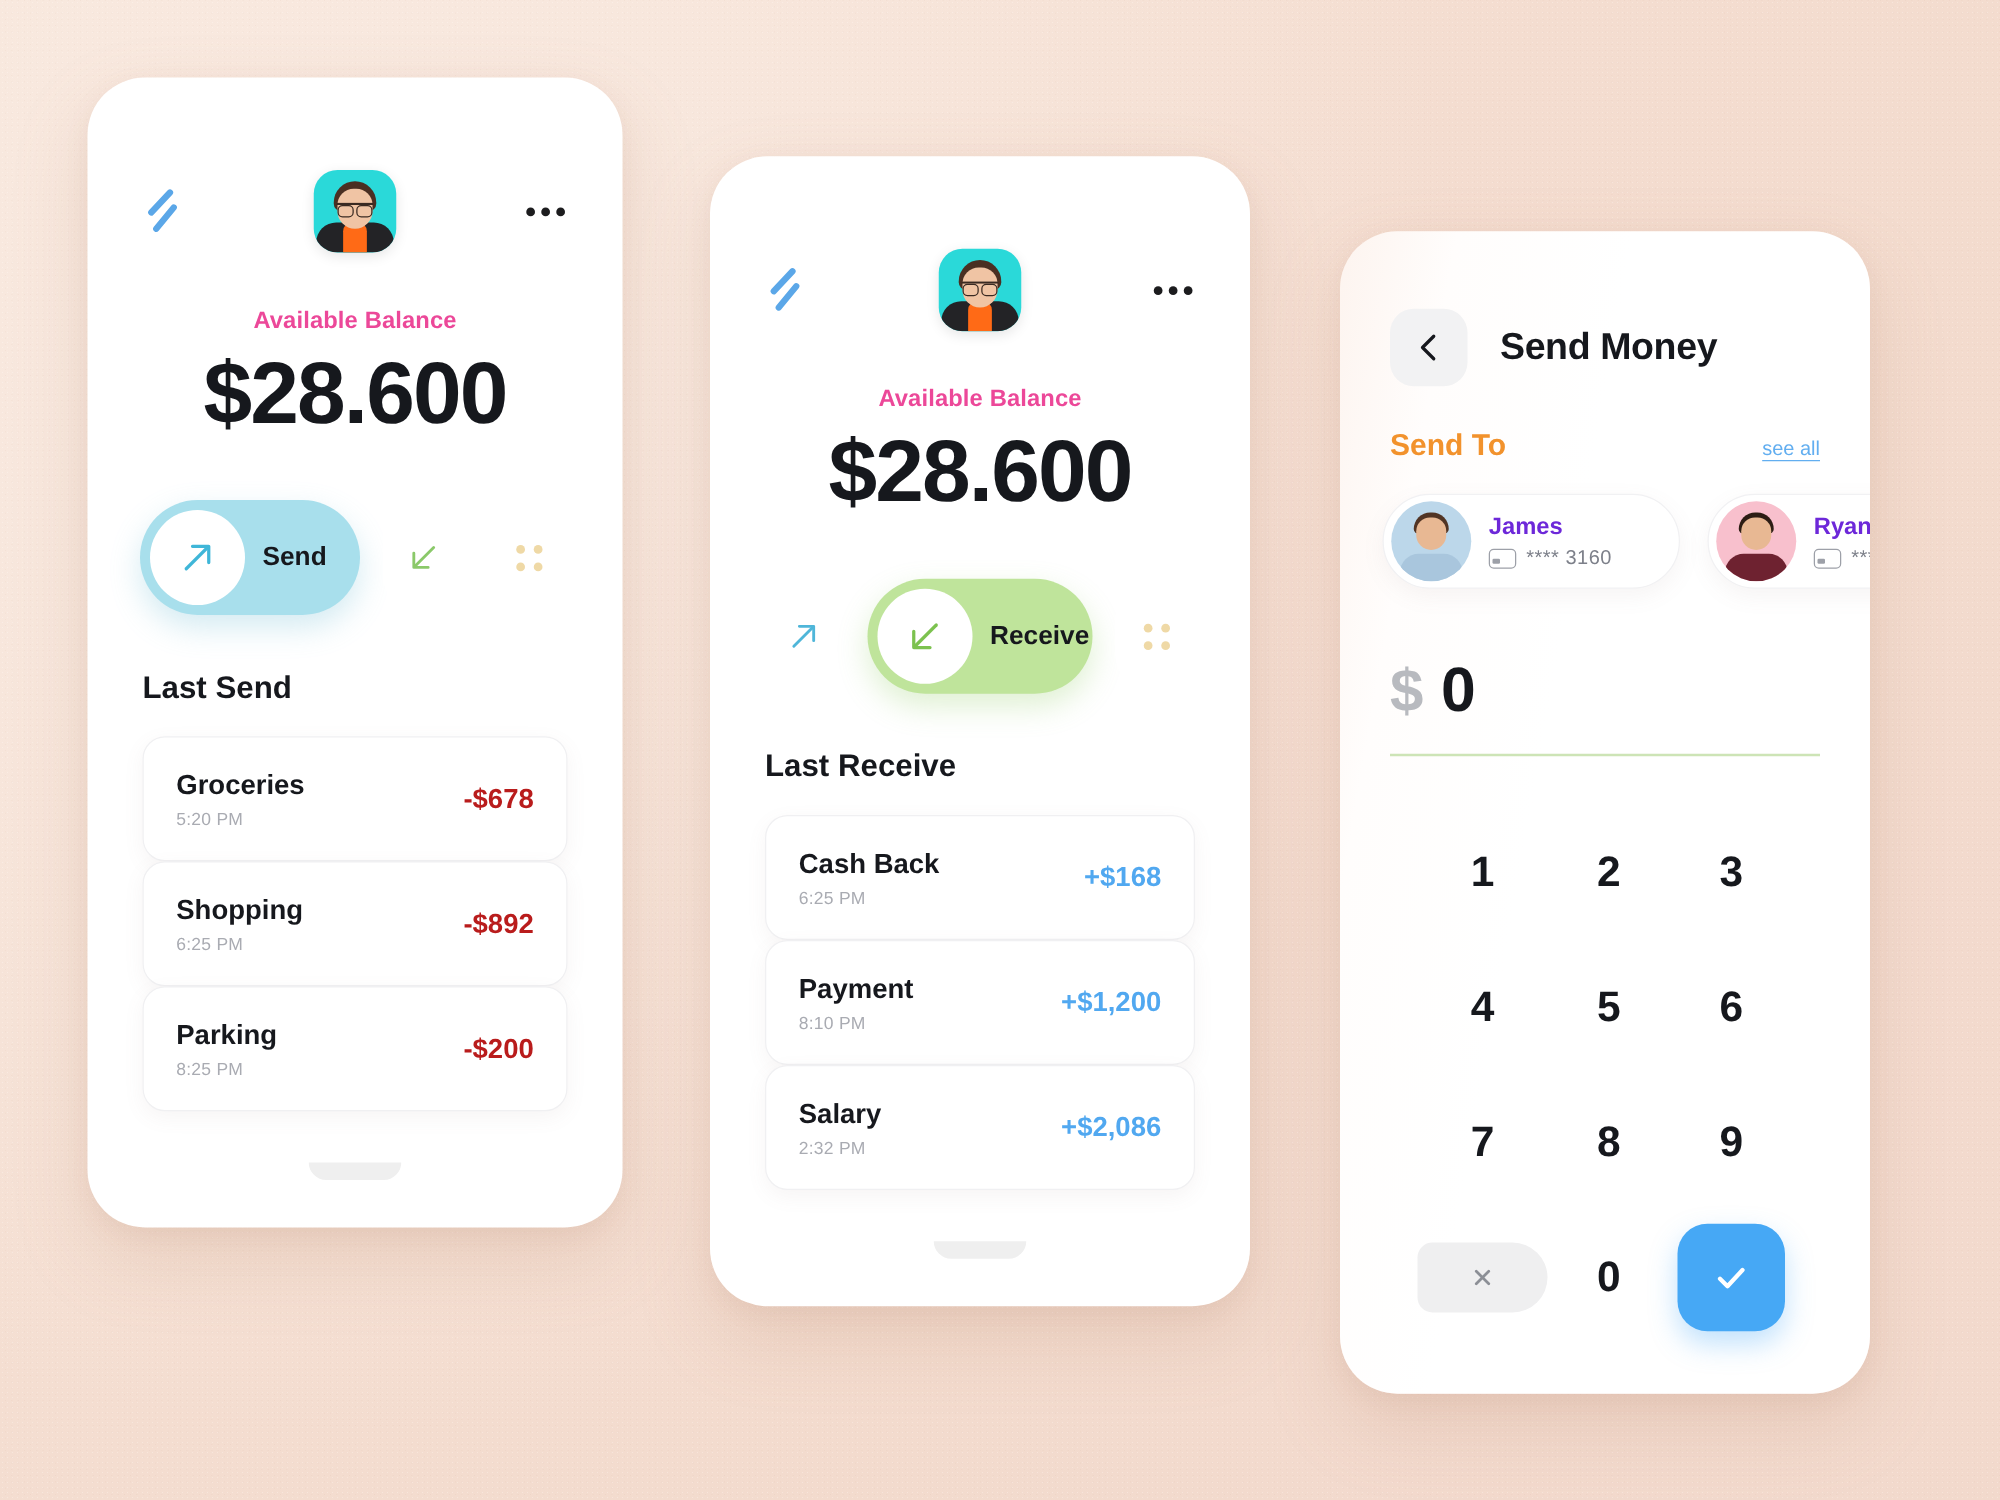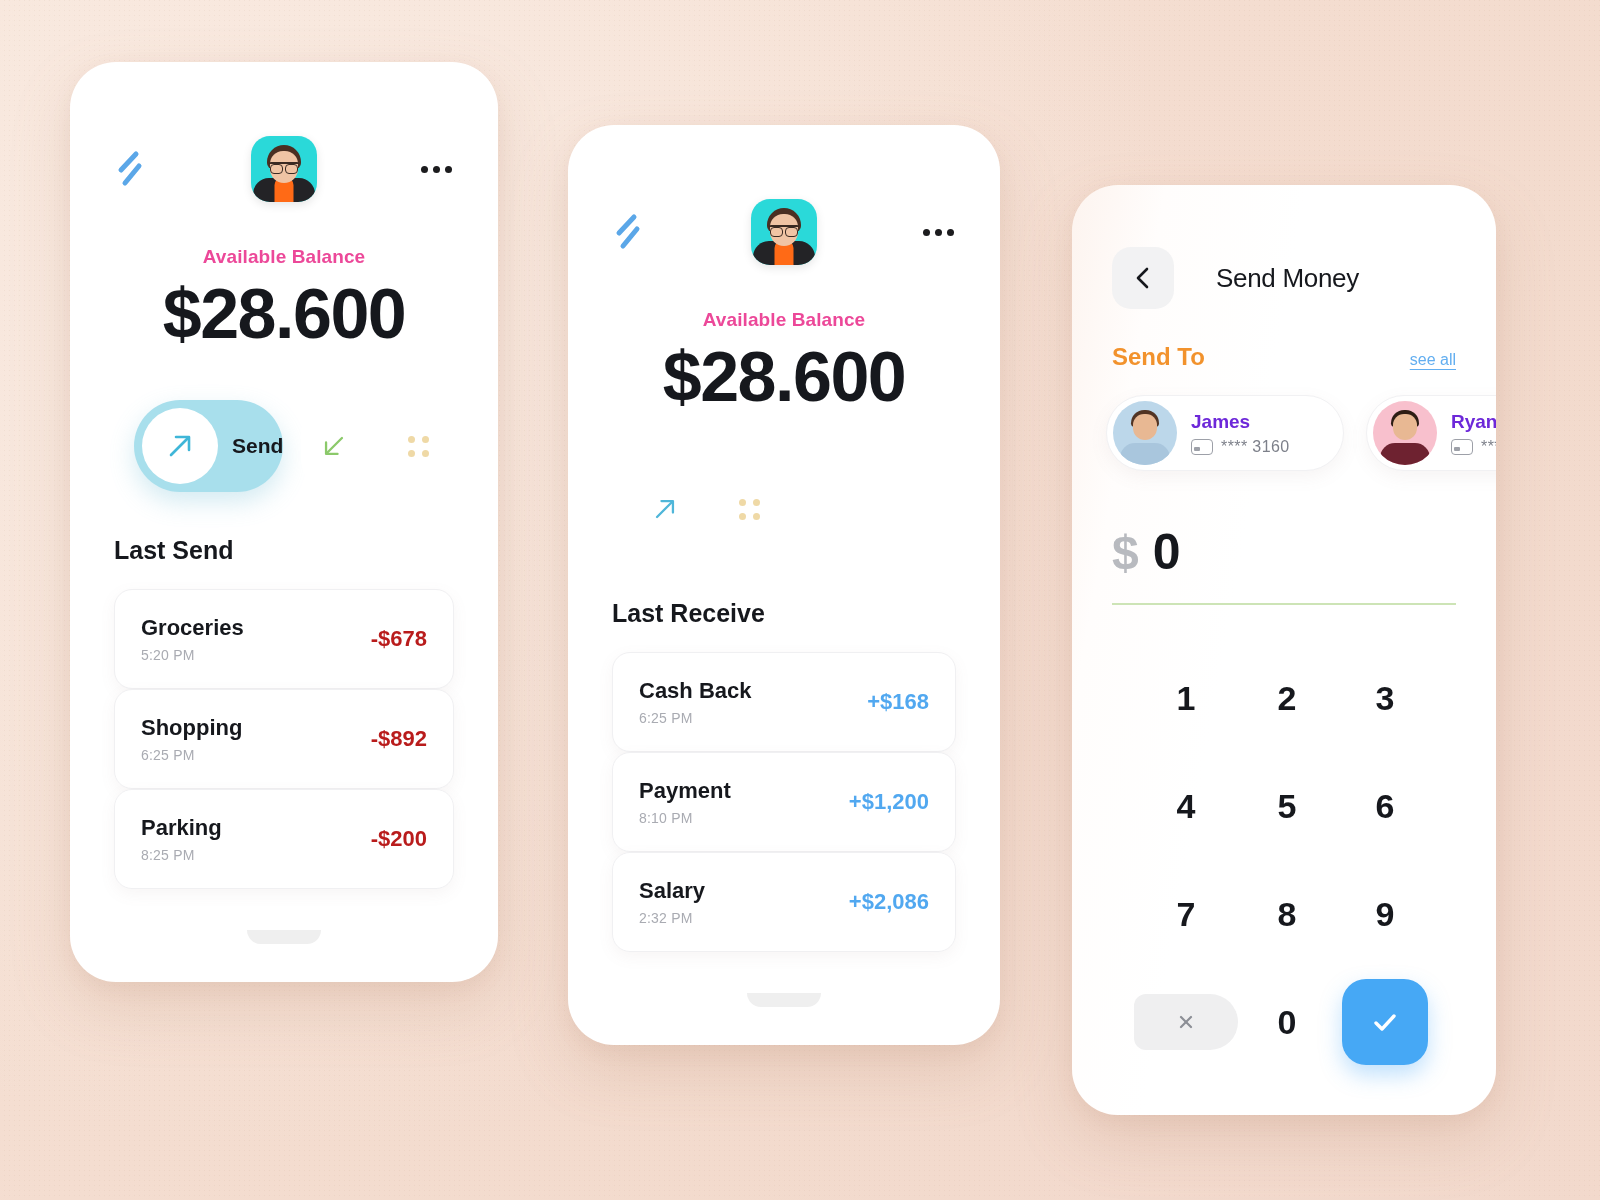--- a/index.html
+++ b/index.html
@@ -147,21 +147,21 @@
     font-size: 70px;
     font-weight: 700;
     letter-spacing: -1.5px;
   }
 
   
   .actions {
     display: flex;
     align-items: flex-start;
     gap: 18px;
-    padding: 0 64px;
+    padding: 0 42px;
   }
   .pill {
     height: 92px;
     border-radius: 46px;
     display: flex;
     align-items: center;
     flex-shrink: 0;
   }
   .pill.wide {
     flex: 1;
@@ -238,21 +238,21 @@
   .kp-head {
     display: flex; align-items: center; gap: 26px;
     padding: 62px 40px 0 40px;
   }
   .back-btn {
     width: 62px; height: 62px;
     border-radius: 19px;
     background: #f2f2f3;
     display: flex; align-items: center; justify-content: center;
   }
-  .kp-title { font-size: 26px; font-weight: 400; color: #16181d; letter-spacing: -.3px; margin-left: 16px; }
+  .kp-title { font-size: 30px; font-weight: 700; color: #16181d; letter-spacing: -.3px; }
 
   .sendto-row {
     display: flex; align-items: baseline; justify-content: space-between;
     padding: 34px 40px 0 40px;
   }
   .sendto-label { font-size: 24px; font-weight: 700; color: #f2922c; }
   .see-all {
     font-size: 16px; color: #62aef0;
     text-decoration: underline; text-underline-offset: 4px;
   }
@@ -473,20 +473,29 @@
 
   <div style="height:46px"></div>
   <div class="actions">
     <div class="pill narrow pill-outline-blue">
       <svg width="30" height="30" viewBox="0 0 34 34">
         <line x1="8" y1="26" x2="25" y2="9" stroke="#4fb6d9" stroke-width="2.6" stroke-linecap="round"></line>
         <polyline points="13,8 26,8 26,21" fill="none" stroke="#4fb6d9" stroke-width="2.6" stroke-linecap="round" stroke-linejoin="round"></polyline>
       </svg>
     </div>
 
+    <div class="pill wide pill-receive-active">
+      <div class="pill-knob">
+        <svg width="34" height="34" viewBox="0 0 34 34">
+          <line x1="26" y1="8" x2="9" y2="25" stroke="#7cc24f" stroke-width="2.6" stroke-linecap="round"></line>
+          <polyline points="21,26 8,26 8,13" fill="none" stroke="#7cc24f" stroke-width="2.6" stroke-linecap="round" stroke-linejoin="round"></polyline>
+        </svg>
+      </div>
+      <span class="pill-label">Receive</span>
+    </div>
 
     <div class="pill narrow pill-outline-tan">
       <div class="grid-dots">
         <i></i>
           <i></i>
           <i></i>
           <i></i>
       </div>
     </div>
   </div>

